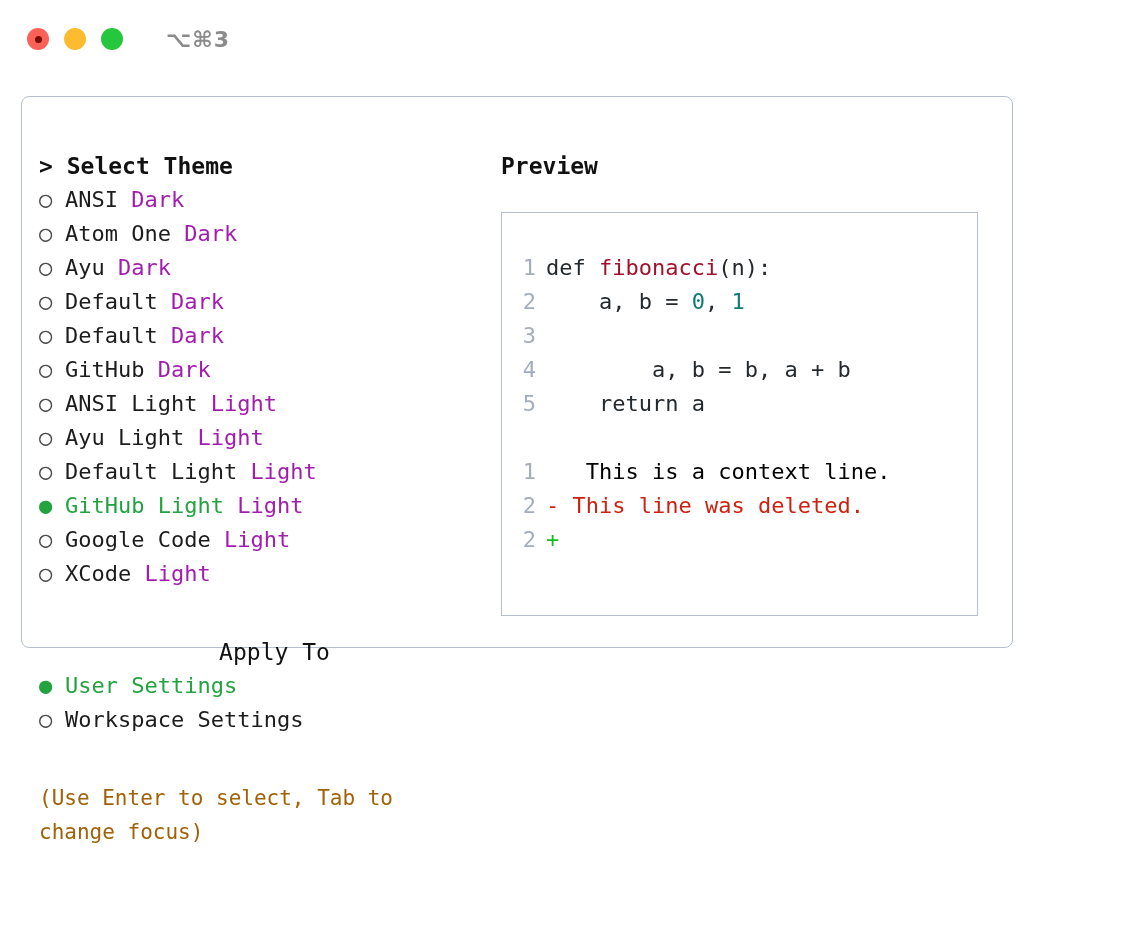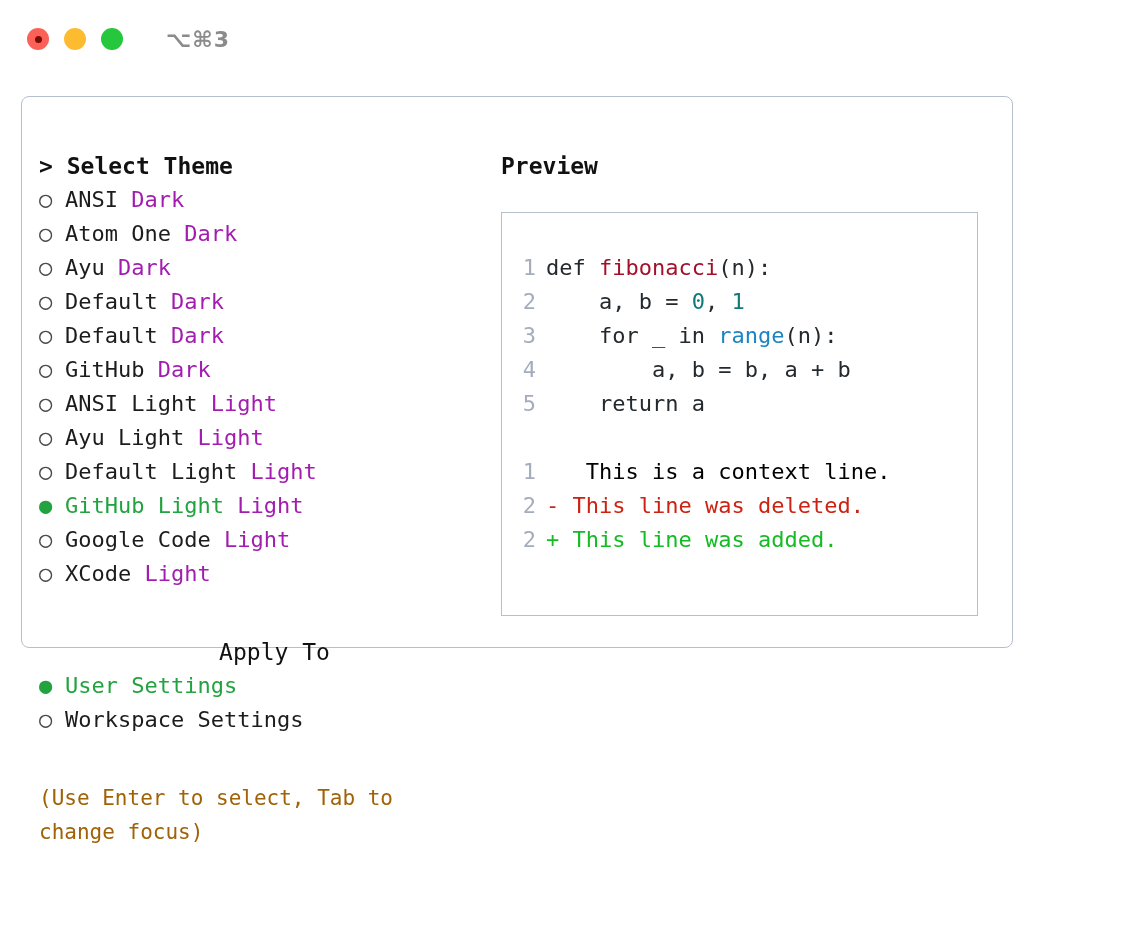--- a/index.html
+++ b/index.html
@@ -236,28 +236,28 @@
         <div class="hint">(Use Enter to select, Tab to change focus)</div>
       </div>
 
       <div id="right-col">
         <div id="preview-label">Preview</div>
 
         <div id="preview-box">
           <div id="code-block">
               <div class="code-line"><span class="lineno">1</span><span class="code-text"><span class="tok-plain">def </span><span class="tok-fn">fibonacci</span><span class="tok-plain">(n):</span></span></div>
               <div class="code-line"><span class="lineno">2</span><span class="code-text"><span class="tok-plain">    a, b = </span><span class="tok-num">0</span><span class="tok-plain">, </span><span class="tok-num">1</span></span></div>
-              <div class="code-line"><span class="lineno">3</span><span class="code-text"><span class="tok-plain">    for _ in </span><span class="tok-call">range</span><span class="tok-plain">(n):</span></span></div>
+              <div class="code-line"><span class="lineno">3</span></div>
               <div class="code-line"><span class="lineno">4</span><span class="code-text"><span class="tok-plain">        a, b = b, a + b</span></span></div>
               <div class="code-line"><span class="lineno">5</span><span class="code-text"><span class="tok-plain">    return a</span></span></div>
             </div>
           <div class="diff-gap"></div>
           <div id="diff-block">
               <div class="code-line"><span class="lineno">1</span><span class="diff-ctx"> </span><span class="diff-ctx">  This is a context line.</span></div>
               <div class="code-line"><span class="lineno">2</span><span class="diff-del">-</span><span class="diff-del"> This line was deleted.</span></div>
-              <div class="code-line"><span class="lineno">2</span><span class="diff-add">+</span><span class="diff-add"> This line was added.</span></div>
+              <div class="code-line"><span class="lineno">2</span><span class="diff-add">+</span></div>
             </div>
         </div>
       </div>
 
     </div>
   </div>
 </div>
 
 </body></html>

